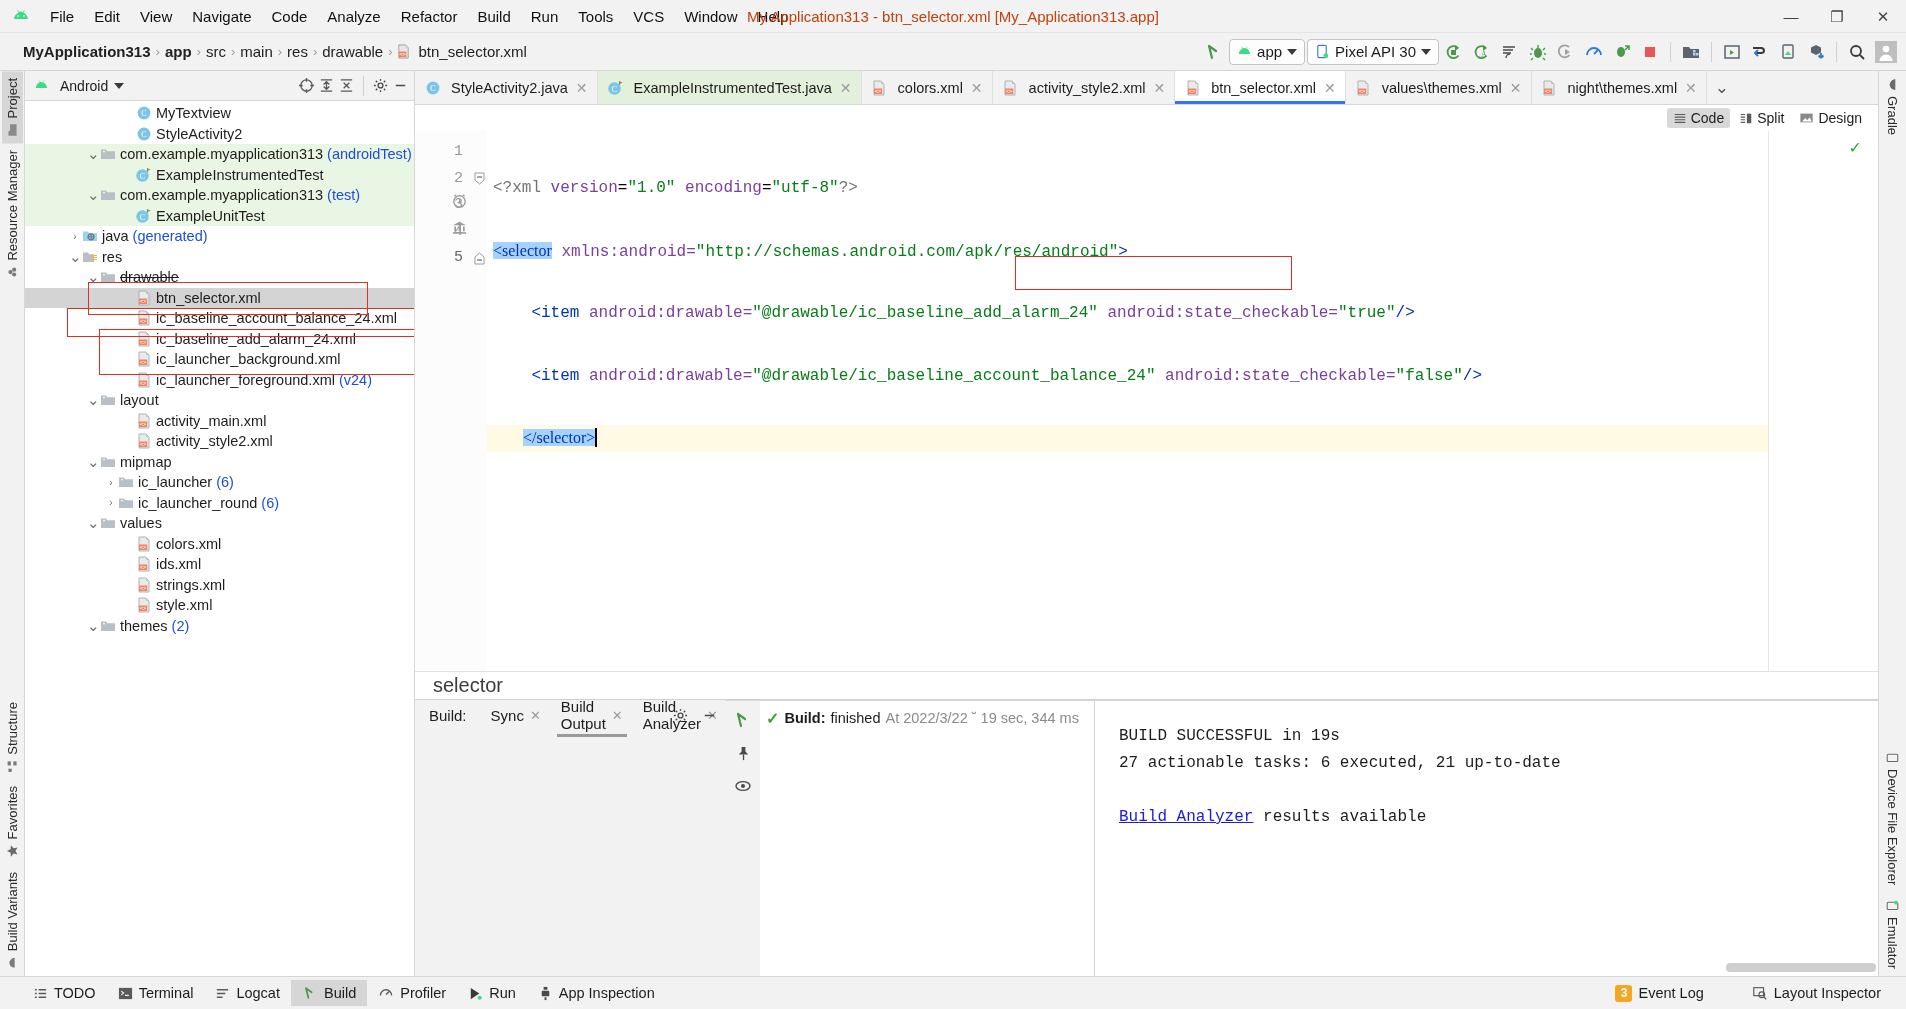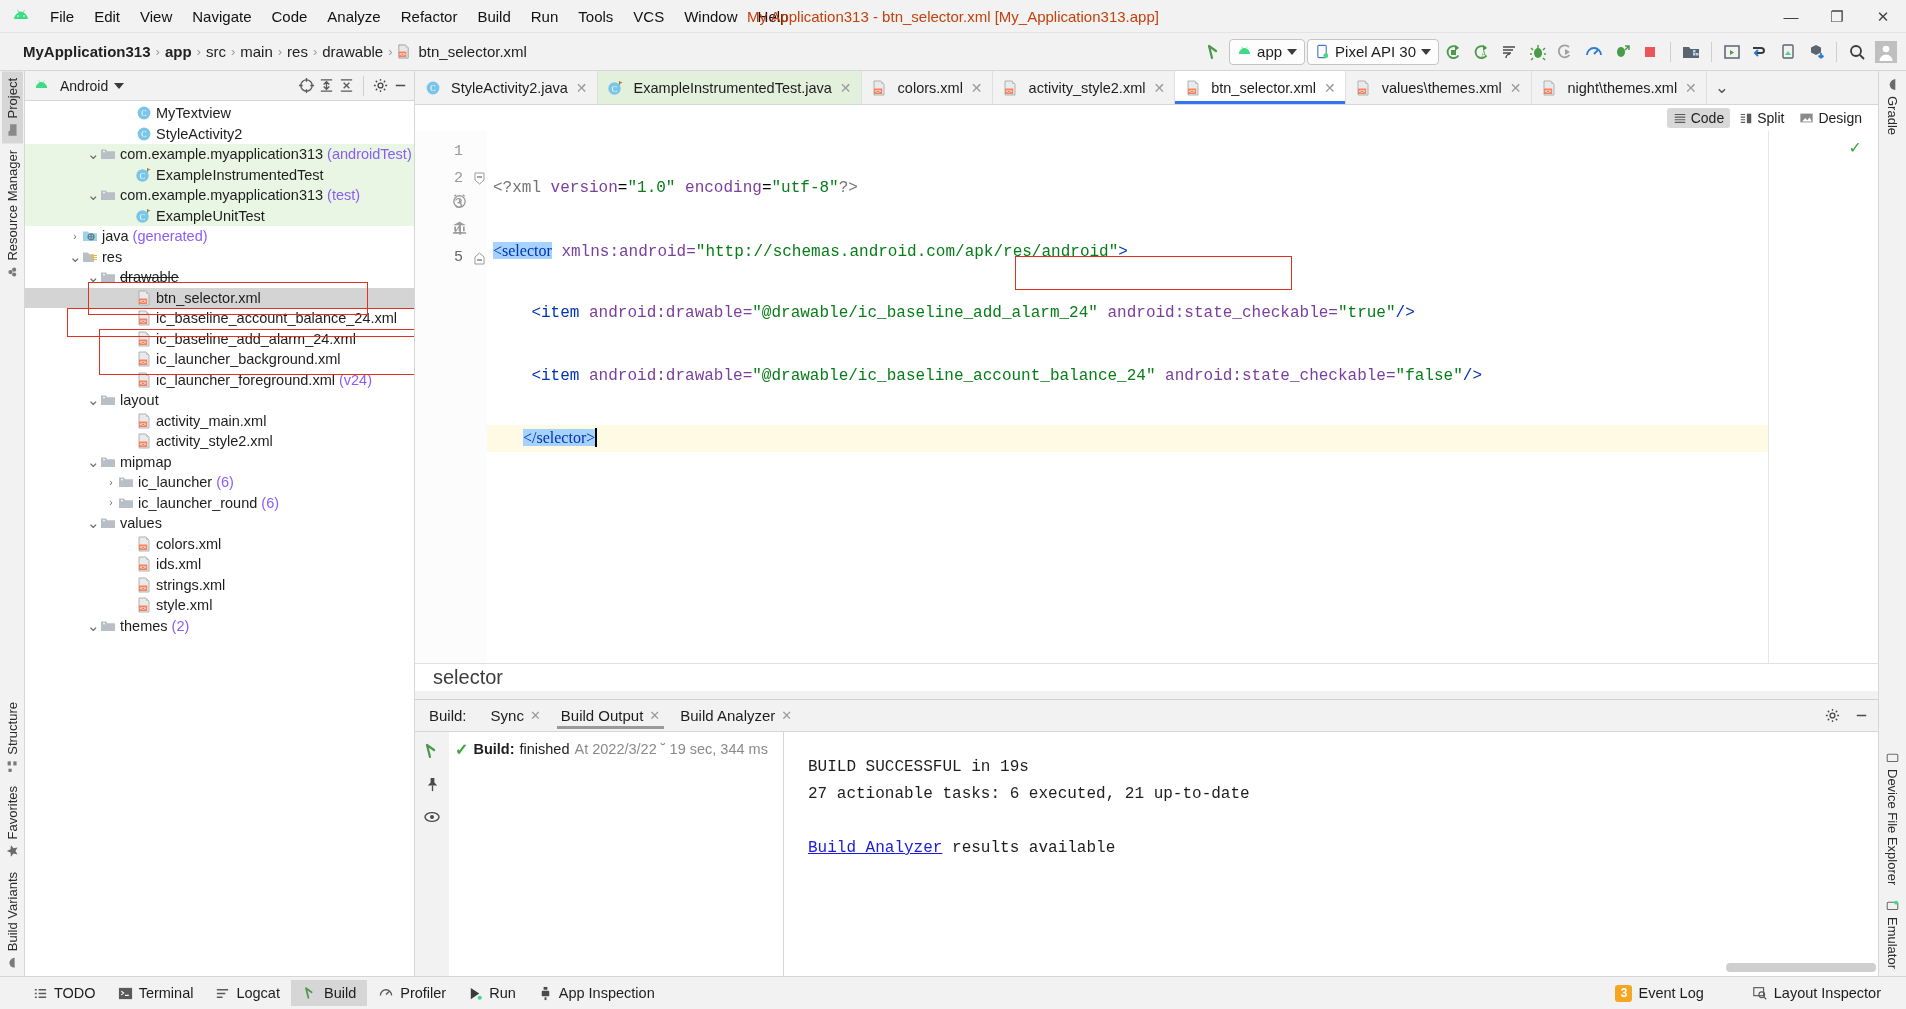--- a/index.html
+++ b/index.html
@@ -80,21 +80,21 @@
   .proj-head .title { font-size: 14px; }
   .proj-head .tools { margin-left: auto; display: flex; align-items: center; gap: 3px; padding-right: 5px; }
   .proj-tree { flex: 1 1 auto; overflow: hidden; position: relative; padding-top: 2px; background: #fff; }
   .row {
     height: 20.5px; display: flex; align-items: center; font-size: 14.5px; white-space: nowrap; position: relative;
   }
   .row.green { background: #eaf6e4; }
   .row.sel { background: #d4d4d4; }
   .arrow { width: 12px; text-align: center; color: #6b6b6b; font-size: 10px; flex: 0 0 12px; }
   .ic { width: 17px; height: 16px; margin-right: 4px; flex: 0 0 17px; display: inline-flex; align-items: center; justify-content: center;}
-  .dim { color: #8b5cf6; margin-left: 4px; }
+  .dim { color: #1d4ed8; margin-left: 4px; }
   .strike { text-decoration: line-through; }
 
   
   .redbox { position: absolute; border: 1.6px solid #e03020; pointer-events: none; }
 
   
   .editor-wrap { flex: 1 1 auto; display: flex; flex-direction: column; min-width: 0; min-height: 0; background: #fff; }
   .tabstrip {
     height: 34px; background: #f2f2f2; display: flex; align-items: stretch;
     border-bottom: 1px solid #d6d6d6; flex: 0 0 34px; overflow: hidden;
@@ -145,21 +145,21 @@
   .caret-bar { display: inline-block; width: 1.5px; height: 19px; background: #000; vertical-align: -4px; }
   .right-gut { width: 110px; flex: 0 0 110px; border-left: 1px solid #e6e6e6; background: #fff; position: relative; }
   .check-ok { position: absolute; top: 7px; right: 16px; color: #3aa33a; font-size: 16px; }
 
   .bread-bar {
     height: 28px; flex: 0 0 28px; border-top: 1px solid #e0e0e0; background: #fff;
     display: flex; align-items: center; padding-left: 18px; font-size: 20px; color: #3c3c3c;
   }
 
   
-  .buildpanel { flex: 0 0 277px; display: flex; flex-direction: column; border-top: 1px solid #d0d0d0; background: #f2f2f2; min-height:0;margin-top:8px; }
+  .buildpanel { flex: 0 0 277px; display: flex; flex-direction: row; border-top: 1px solid #d0d0d0; background: #f2f2f2; min-height:0; }
   .bp-head { height: 31px; flex: 0 0 31px; display: flex; align-items: center; background: #f2f2f2; padding-left: 14px; gap: 4px; position: relative;}
   .bp-label { font-size: 15px; margin-right: 12px; }
   .bp-tab { font-size: 15px; padding: 4px 8px 5px 8px; display: flex; align-items: center; gap: 6px; position: relative; }
   .bp-tab.active { font-weight: normal; }
   .bp-tab.active::after { content:""; position:absolute; left:4px; right:4px; bottom:0; height:3px; background:#9a9a9a; }
   .bp-tab .x { color: #9a9a9a; font-size: 13px; }
   .bp-right { position: absolute; right: 8px; display: flex; align-items: center; gap: 12px; }
 
   .bp-body { flex: 1 1 auto; display: flex; min-height: 0; background: #fff; border-top: 1px solid #d6d6d6;}
   .bp-icons { width: 34px; flex: 0 0 34px; background: #f2f2f2; display: flex; flex-direction: column; align-items: center; padding-top: 9px; gap: 15px;}

